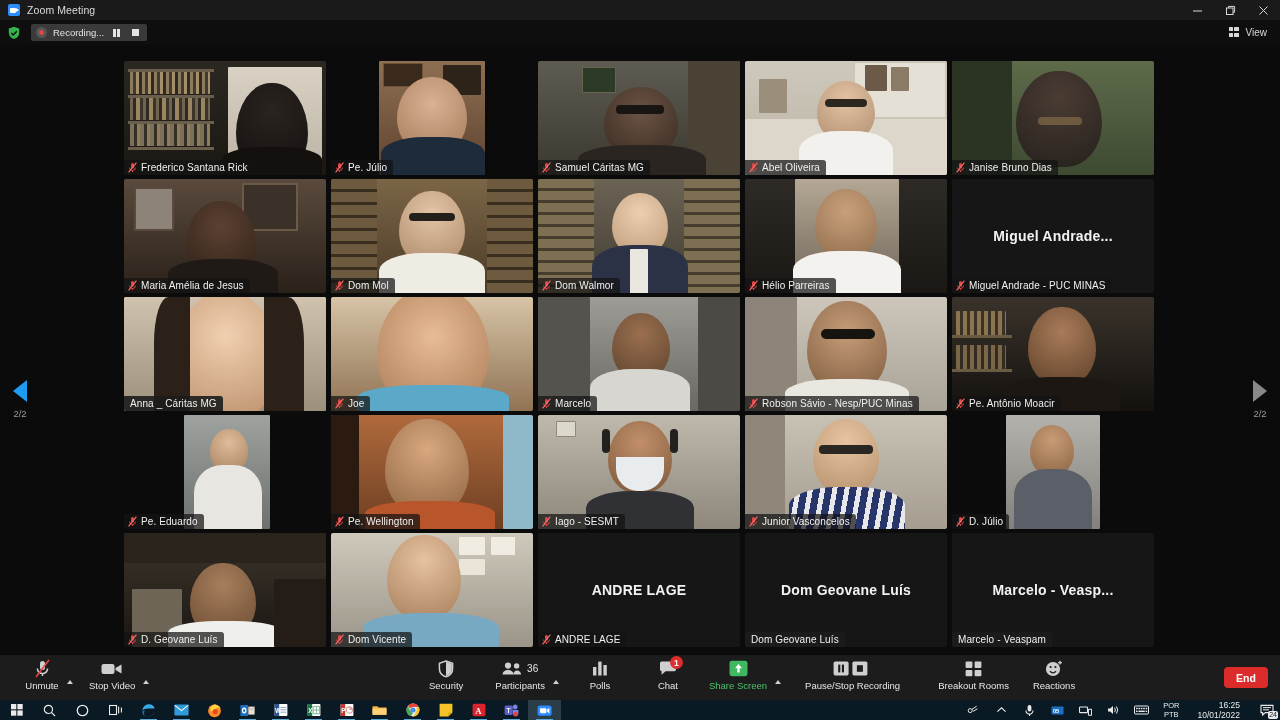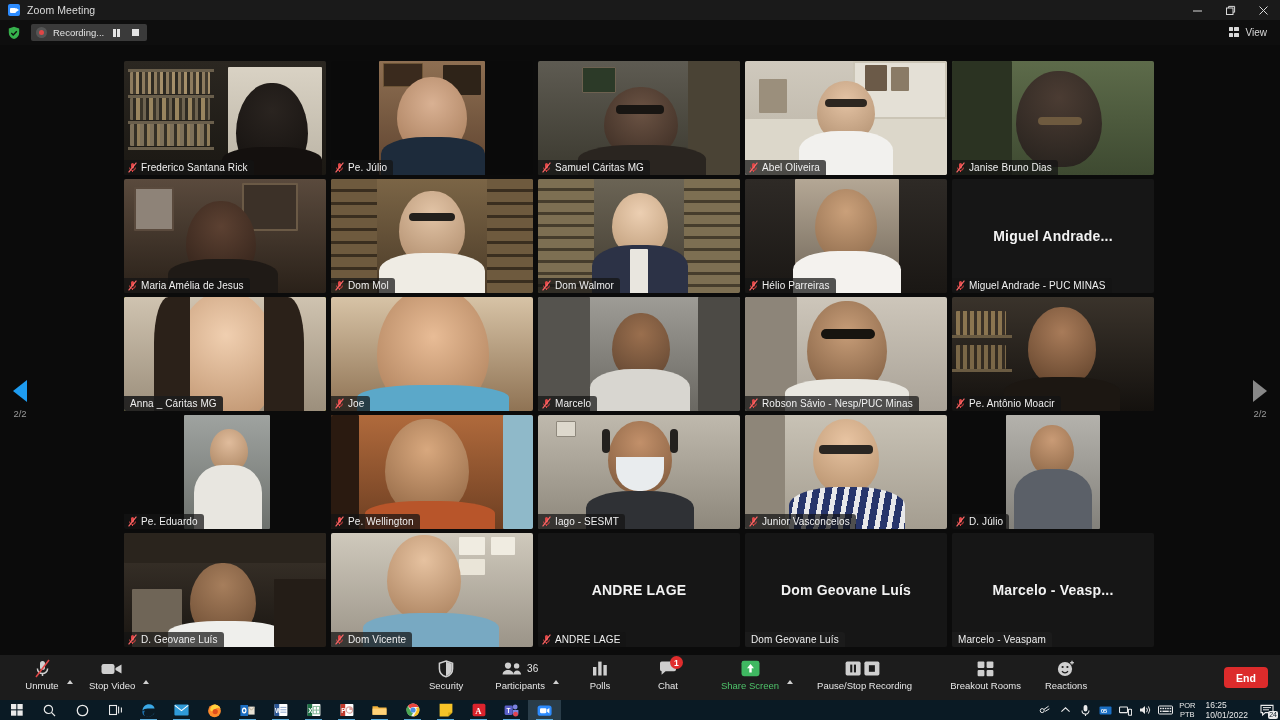--- a/index.html
+++ b/index.html
@@ -165,24 +165,24 @@
   
   .taskbar{
     position:absolute;left:0;top:700px;width:1280px;height:20px;background:#0a1a24;
     display:flex;align-items:center;
   }
   .tk{width:33px;height:20px;display:flex;align-items:center;justify-content:center;position:relative}
   .tk.open:after{
     content:"";position:absolute;bottom:0;left:8px;width:17px;height:1.5px;background:#5aa9d6;
   }
   .tk.active{background:#2a3d49}
-  .tray{position:absolute;right:0;top:0;height:20px;display:flex;align-items:center;gap:0}
+  .tray{position:absolute;right:0;top:0;height:20px;display:flex;align-items:center;gap:8px}
   .tray .ti{width:20px;height:20px;display:flex;align-items:center;justify-content:center}
   .lang{font-size:7.5px;line-height:9px;color:#eaeaea;text-align:center;padding:0 4px}
-  .clock{font-size:8.5px;line-height:10px;color:#eaeaea;text-align:left;padding:0 6px}
+  .clock{font-size:8.5px;line-height:10px;color:#eaeaea;text-align:right;padding:0 6px}
   .notif{width:26px;height:20px;display:flex;align-items:center;justify-content:center;position:relative}
   .notif .n{position:absolute;bottom:1px;right:2px;font-size:7px;color:#0a1a24;background:#eaeaea;border-radius:2px;padding:0 1px;line-height:8px}
 </style>
 </head>
 <body>
 
 <div class="titlebar">
   <div class="tb-icon"></div>
   <div class="tb-title">Zoom Meeting</div>
   <div class="win-ctrls">
@@ -826,21 +826,21 @@
     <div class="tbtn" style="margin-left:22px">
       <div class="ic">
         <svg width="18" height="15" viewBox="0 0 18 15">
           <path d="M1 2.2A1.7 1.7 0 0 1 2.7.5h12.6A1.7 1.7 0 0 1 17 2.2v6.3a1.7 1.7 0 0 1-1.7 1.7H6.6L2.6 13.8V10.2H2.7A1.7 1.7 0 0 1 1 8.5z" fill="#cfcfcf"></path>
         </svg>
         <span class="badge">1</span>
       </div>
       <div class="lb">Chat</div>
     </div>
 
-    <div class="tbtn green" style="margin-left:24px">
+    <div class="tbtn green" style="margin-left:12px">
       <div class="ic">
         <svg width="19" height="17" viewBox="0 0 19 17">
           <rect x="0.5" y="0.8" width="18" height="15.4" rx="2.4" fill="#3fb861"></rect>
           <path d="M9.5 4 13 8.2h-2.3v4.2H8.3V8.2H6z" fill="#ffffff"></path>
         </svg>
       </div>
       <div class="lb">Share Screen</div>
     </div>
     <div class="caret">
         <i></i>

